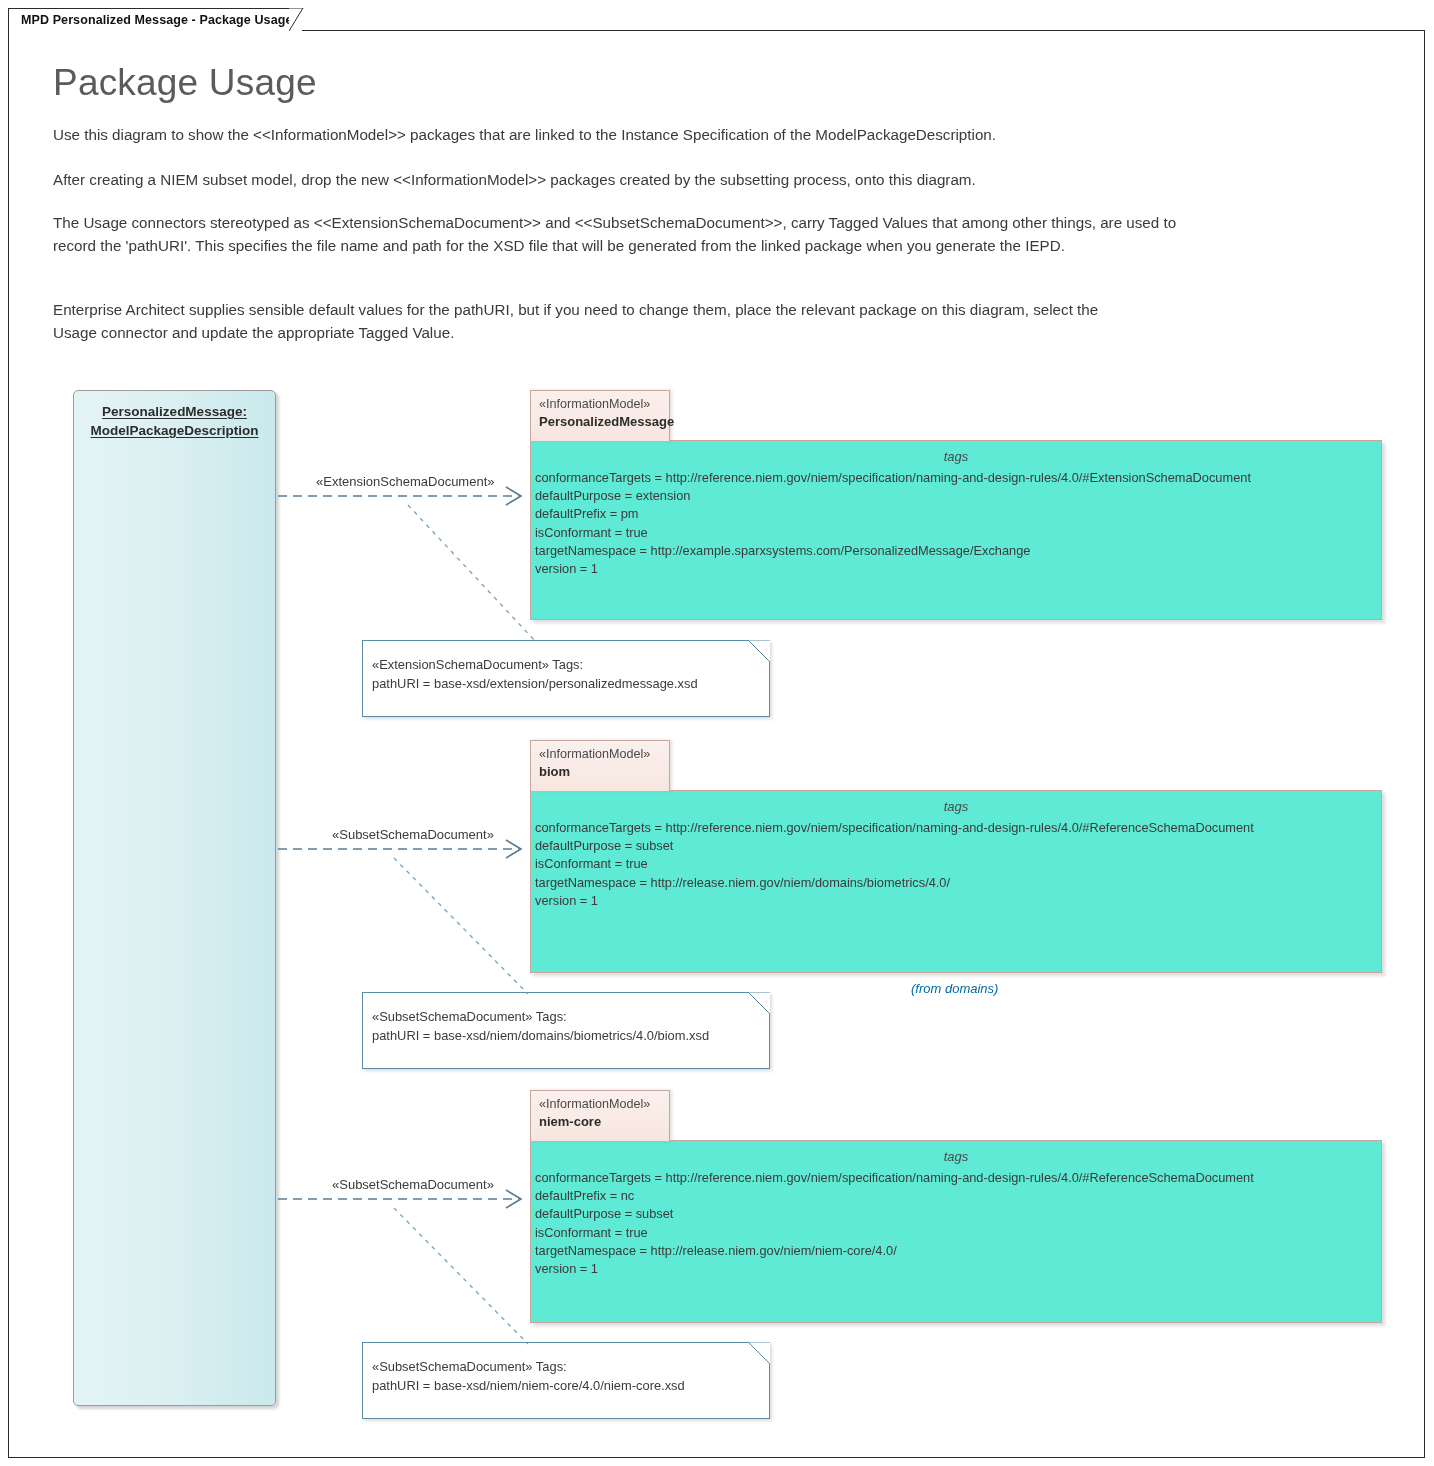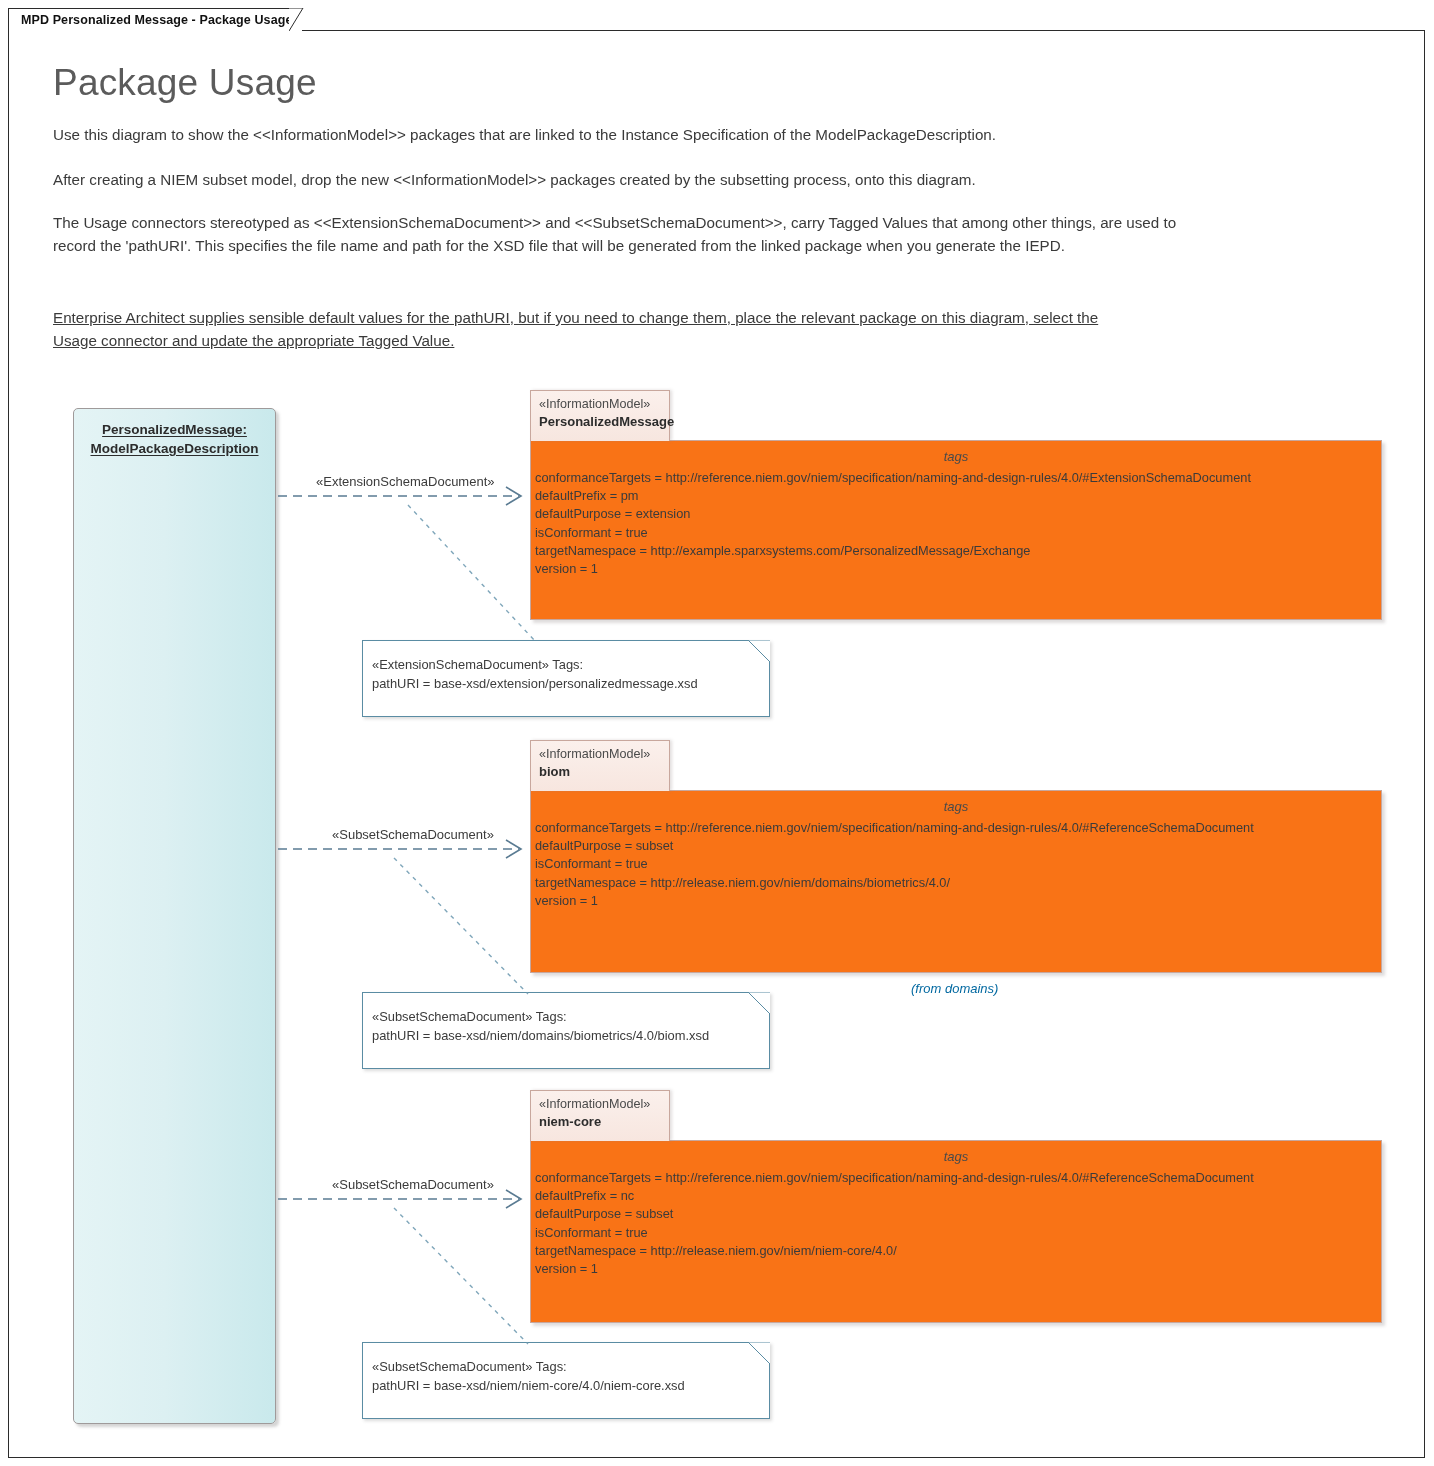--- a/index.html
+++ b/index.html
@@ -66,26 +66,26 @@
     position: absolute;
     left: 53px;
     font-size: 15.2px;
     line-height: 22.5px;
     color: #3a3a3a;
     width: 1150px;
   }
   .para.p1 { top: 124px; }
   .para.p2 { top: 169px; }
   .para.p3 { top: 212px; width: 1140px; }
-  .para.p4 { top: 307px; width: 1090px; text-decoration: underline; }
+  .para.p4 { top: 299px; width: 1090px; }
 
   
   .instance {
     position: absolute;
-    left: 73px; top: 408px;
+    left: 73px; top: 390px;
     width: 203px; height: 1016px;
     box-sizing: border-box;
     border: 1px solid #9f9a9a;
     border-radius: 5px;
     background: linear-gradient(to right, #e4f4f5 0%, #dcf0f2 45%, #c9e9ec 100%);
     box-shadow: 3px 3px 3px rgba(120,120,120,0.32);
   }
   .instance-label {
     position: absolute;
     left: 0; right: 0; top: 11px;
@@ -125,21 +125,21 @@
     font-weight: bold;
     line-height: 18px;
     color: #2c2c2c;
     white-space: nowrap;
   }
   .pkg-body {
     position: absolute;
     left: 0; top: 50px;
     box-sizing: border-box;
     border: 1px solid #c8a79d;
-    background: #f97316;
+    background: #5eead4;
     box-shadow: 3px 3px 3px rgba(150,140,140,0.3);
   }
   .tags-caption {
     text-align: center;
     font-size: 13px;
     font-style: italic;
     color: #4a4a4a;
     margin-top: 8px;
   }
   .tag-list {
@@ -259,22 +259,22 @@
 
   <div class="pkg" style="left:530px; top:390px;">
     <div class="pkg-tab">
       <div class="pkg-stereo">«InformationModel»</div>
       <div class="pkg-name">PersonalizedMessage</div>
     </div>
     <div class="pkg-body" style="width:852px; height:180px;">
       <div class="tags-caption">tags</div>
       <div class="tag-list">
         <div class="tag-line">conformanceTargets = http://reference.niem.gov/niem/specification/naming-and-design-rules/4.0/#ExtensionSchemaDocument</div>
+        <div class="tag-line">defaultPurpose = extension</div>
         <div class="tag-line">defaultPrefix = pm</div>
-        <div class="tag-line">defaultPurpose = extension</div>
         <div class="tag-line">isConformant = true</div>
         <div class="tag-line">targetNamespace = http://example.sparxsystems.com/PersonalizedMessage/Exchange</div>
         <div class="tag-line">version = 1</div>
       </div>
     </div>
   </div>
 
   <div class="note" style="left:362px; top:640px; width:408px; height:77px;">
     <div class="note-fold">
       <svg width="22" height="22" viewBox="0 0 22 22">

